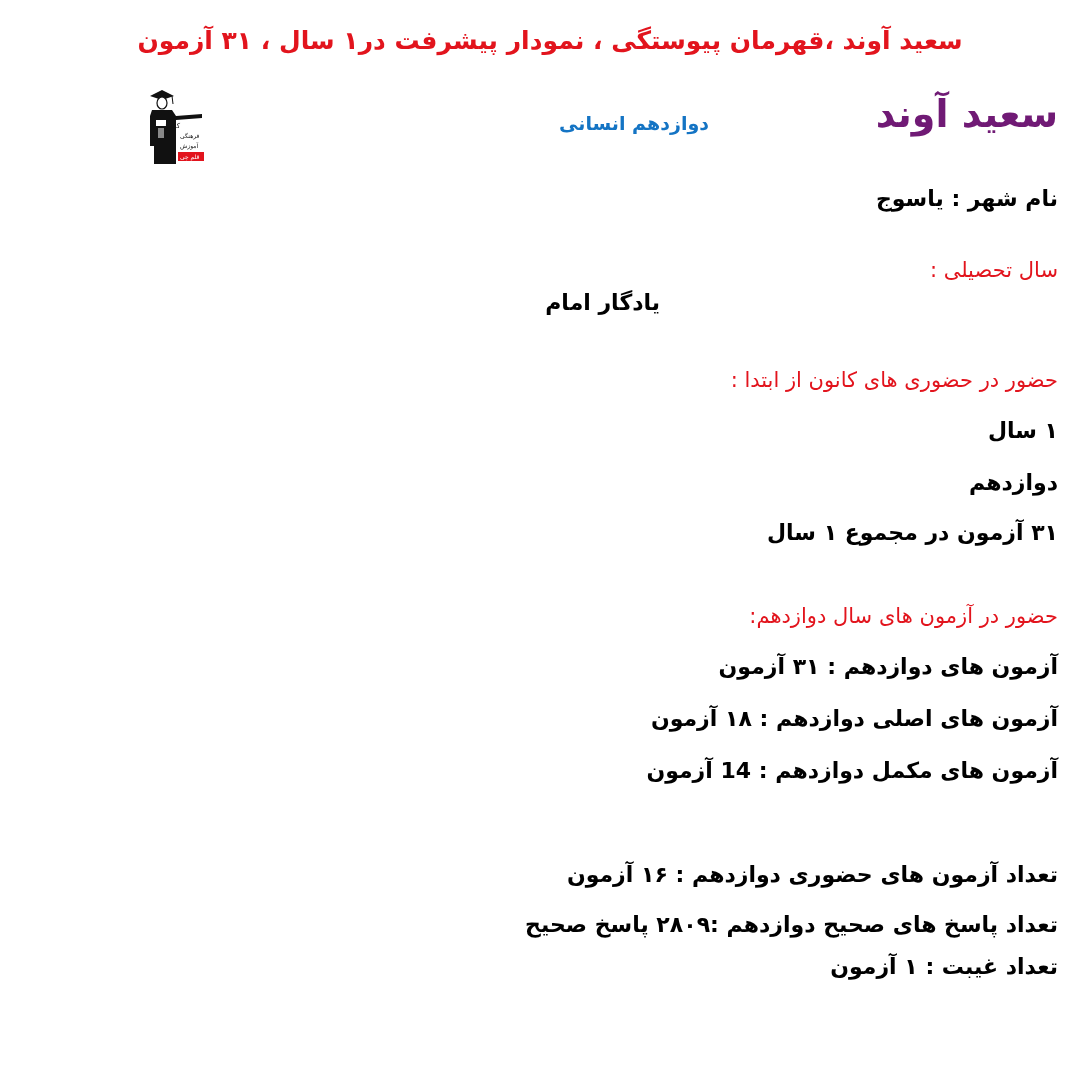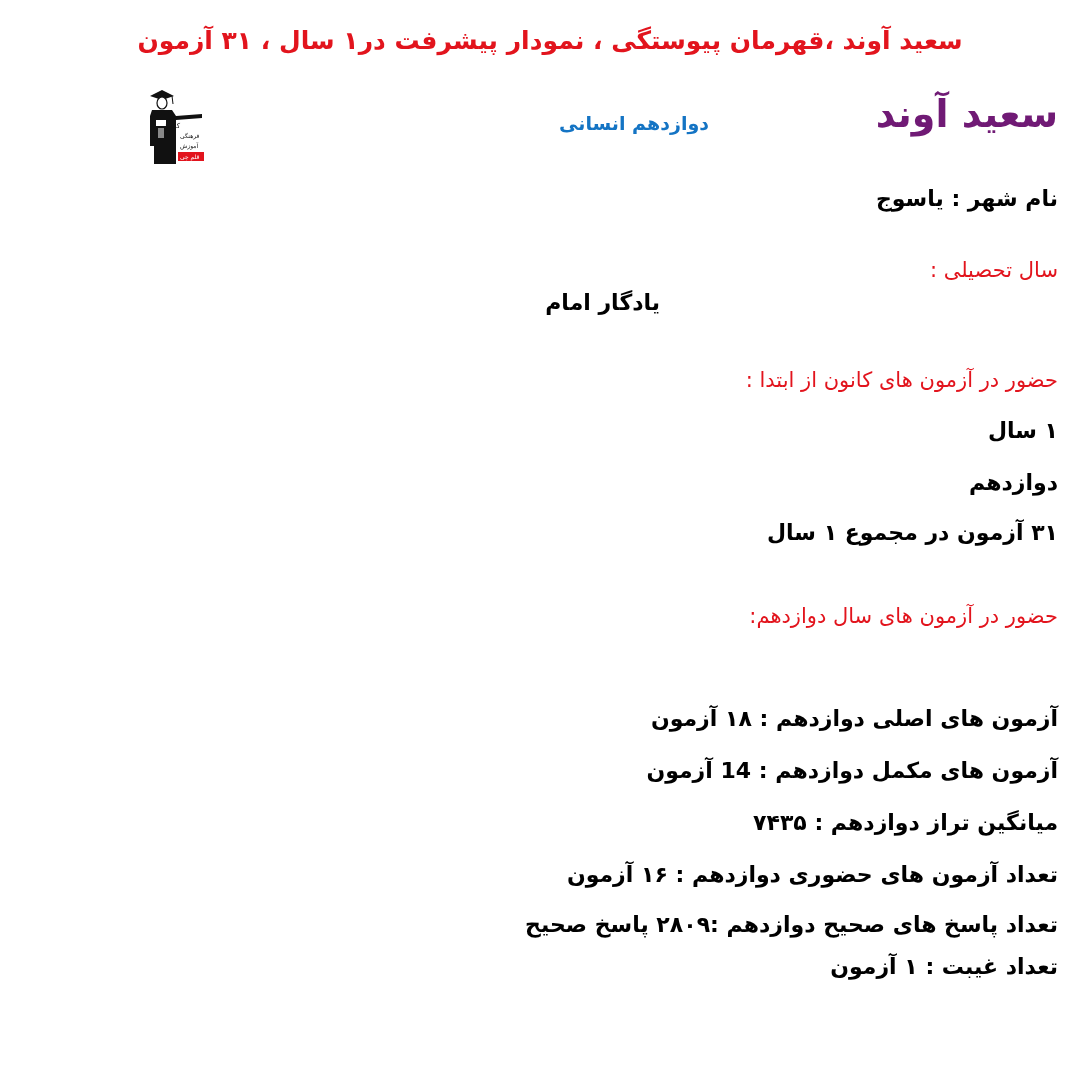--- a/index.html
+++ b/index.html
@@ -104,26 +104,26 @@
       <text x="34" y="62" font-size="6" fill="#111" font-family="DejaVu Sans, sans-serif">آموزش</text>
       <rect x="32" y="66" width="26" height="9" fill="#e2141d"></rect>
       <text x="34" y="73" font-size="6" fill="#fff" font-family="DejaVu Sans, sans-serif">قلم چی</text>
     </svg>
   </div>
 
   <div class="abs line-bold" style="top:186px;text-align:right;">نام شهر : یاسوج</div>
   <div class="abs line-red" style="top:258px;">سال تحصیلی :</div>
   <div class="abs school-value">یادگار امام</div>
 
-  <div class="abs line-red" style="top:368px;">حضور در آزمون های کانون از ابتدا :</div>
+  <div class="abs line-red" style="top:368px;">حضور در حضوری های کانون از ابتدا :</div>
   <div class="abs line-bold" style="top:418px;">۱ سال</div>
   <div class="abs line-bold" style="top:470px;">دوازدهم</div>
   <div class="abs line-bold" style="top:520px;">۳۱ آزمون در مجموع ۱ سال</div>
 
   <div class="abs line-red" style="top:604px;">حضور در آزمون های سال دوازدهم:</div>
+  <div class="abs line-bold" style="top:654px;">آزمون های دوازدهم : ۳۱ آزمون</div>
   <div class="abs line-bold" style="top:706px;">آزمون های اصلی دوازدهم : ۱۸ آزمون</div>
   <div class="abs line-bold" style="top:758px;">آزمون های مکمل دوازدهم : 14 آزمون</div>
-  <div class="abs line-bold" style="top:810px;">میانگین تراز دوازدهم : ۷۴۳۵</div>
   <div class="abs line-bold" style="top:862px;">تعداد آزمون های حضوری دوازدهم : ۱۶ آزمون</div>
   <div class="abs line-bold" style="top:912px;">تعداد پاسخ های صحیح دوازدهم :۲۸۰۹ پاسخ صحیح</div>
   <div class="abs line-bold" style="top:954px;">تعداد غیبت : ۱ آزمون</div>
 
 </div>
 
 </body></html>

